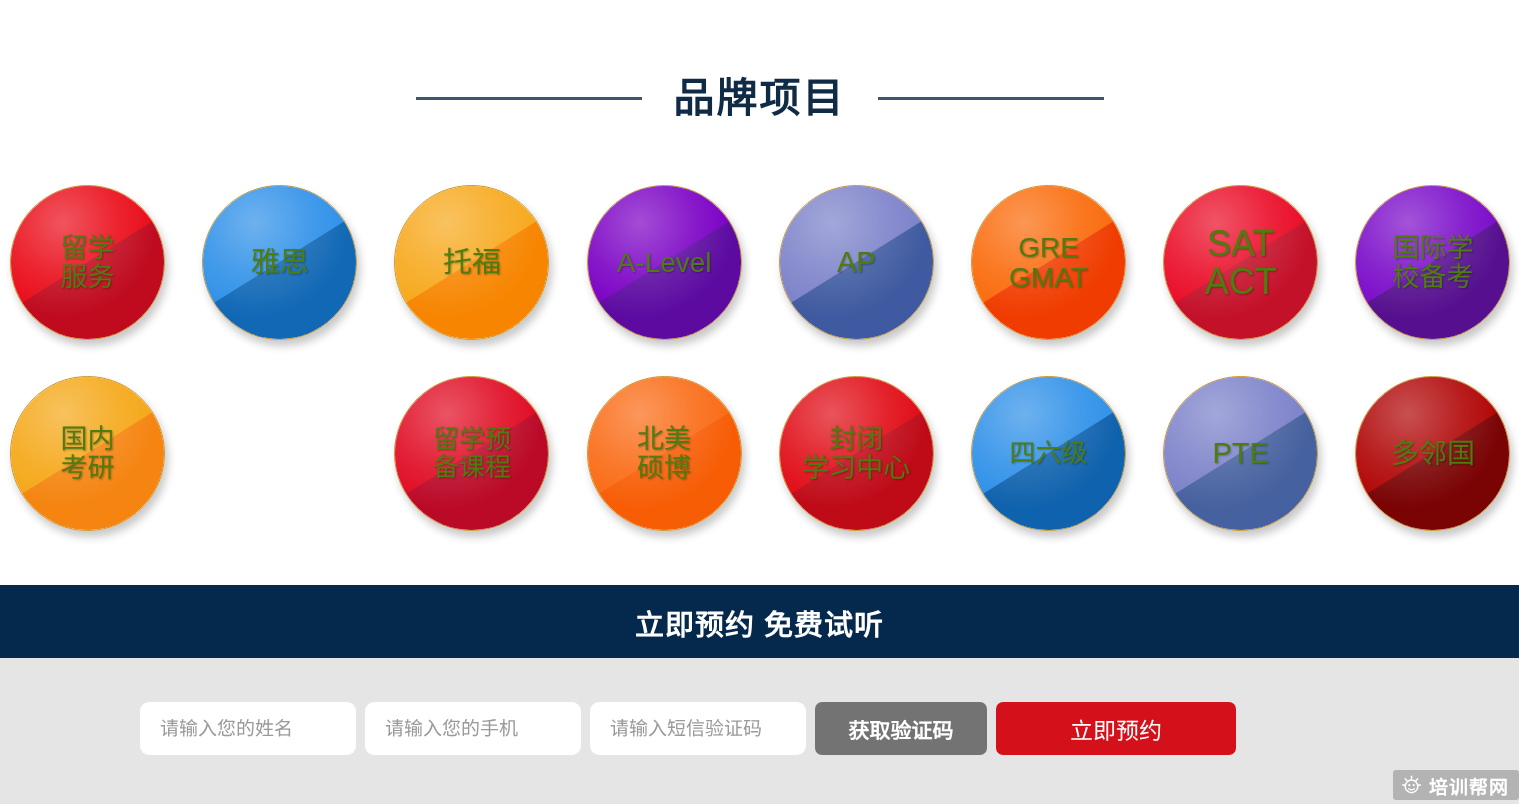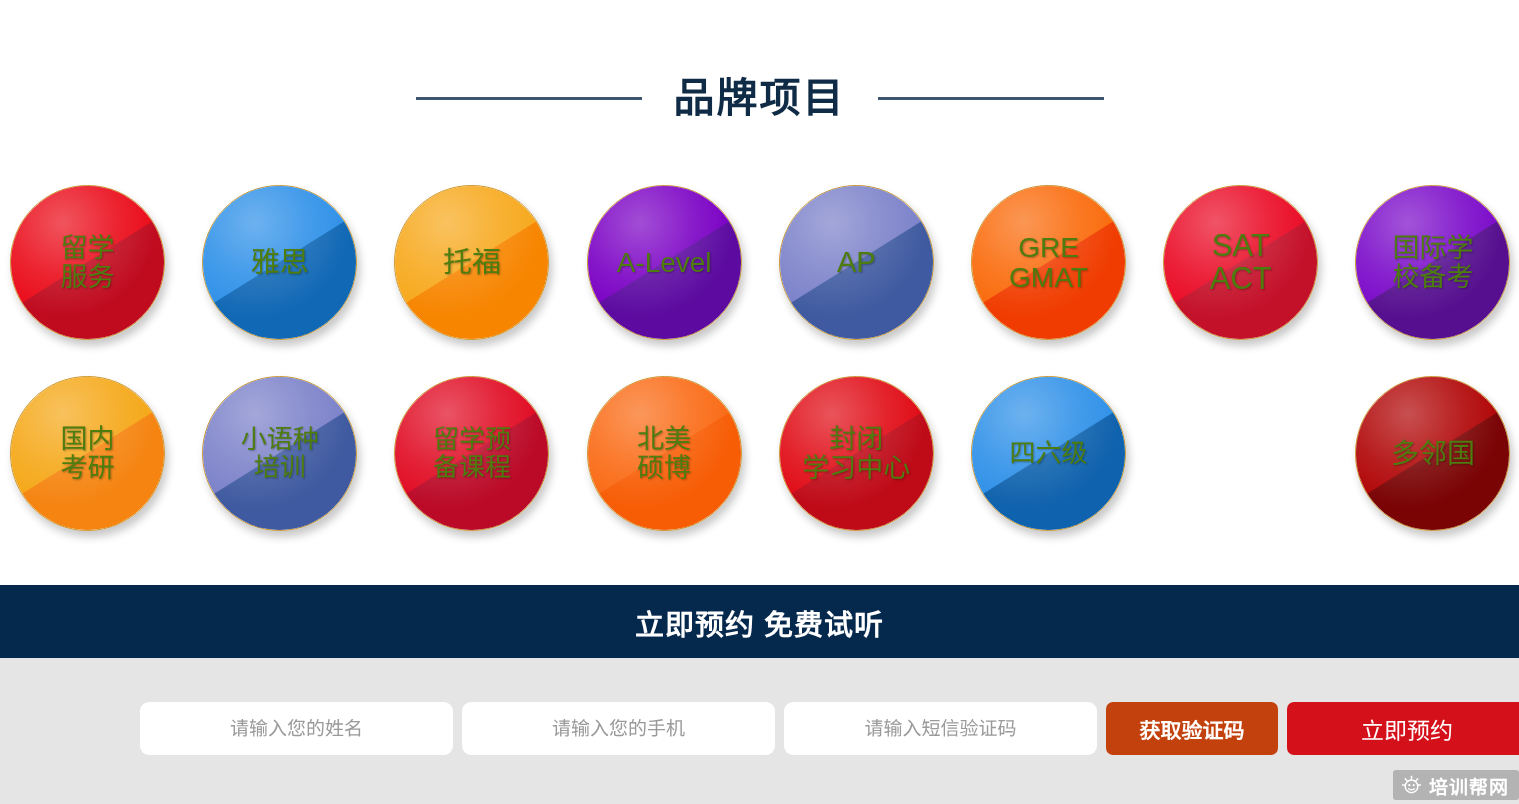--- a/index.html
+++ b/index.html
@@ -128,32 +128,31 @@
   }
   .form-inner {
     position: absolute;
     left: 140px;
     top: 44px;
     display: flex;
     align-items: center;
     gap: 9px;
   }
   .field {
-    width: 313px;
+    width: 216px;
     height: 53px;
     border-radius: 9px;
     border: none;
     background: #ffffff;
     outline: none;
     font-size: 19px;
     color: #555;
     padding: 0 20px;
     box-sizing: border-box;
     font-family: "Liberation Sans", "DejaVu Sans", sans-serif;
-    text-align: center;
   }
   .field::placeholder { color: #9a9a9a; }
   .btn {
     height: 53px;
     border: none;
     border-radius: 7px;
     color: #ffffff;
     font-size: 21px;
     font-weight: bold;
     cursor: pointer;
@@ -230,46 +229,39 @@
       </div>
       <div class="bubble" style="left: 961px;">
         <div class="face" style="background: linear-gradient(148deg, rgb(250, 106, 10) 0%, rgb(250, 106, 10) 49.5%, rgb(240, 60, 0) 50%, rgb(240, 60, 0) 100%);"></div>
         <div class="label" style="font-size: 28px;">
           <span class="ln">GRE</span>
           <span class="ln">GMAT</span>
         </div>
       </div>
       <div class="bubble" style="left: 1153.2px;">
         <div class="face" style="background: linear-gradient(148deg, rgb(234, 10, 37) 0%, rgb(234, 10, 37) 49.5%, rgb(196, 17, 42) 50%, rgb(196, 17, 42) 100%);"></div>
-        <div class="label" style="font-size: 31px;">
+        <div class="label" style="font-size: 36px;">
           <span class="ln">SAT</span>
           <span class="ln">ACT</span>
         </div>
       </div>
       <div class="bubble" style="left: 1345.4px;">
         <div class="face" style="background: linear-gradient(148deg, rgb(122, 10, 201) 0%, rgb(122, 10, 201) 49.5%, rgb(86, 16, 143) 50%, rgb(86, 16, 143) 100%);"></div>
         <div class="label" style="font-size: 27px;">
           <span class="ln">国际学</span>
           <span class="ln">校备考</span>
         </div>
       </div>
     </div>
   <div class="grid-row" id="row2">
       <div class="bubble" style="left: 0px;">
         <div class="face" style="background: linear-gradient(148deg, rgb(245, 167, 22) 0%, rgb(245, 167, 22) 49.5%, rgb(245, 132, 16) 50%, rgb(245, 132, 16) 100%);"></div>
         <div class="label" style="font-size: 27px;">
           <span class="ln">国内</span>
           <span class="ln">考研</span>
-        </div>
-      </div>
-      <div class="bubble" style="left: 192.2px;">
-        <div class="face" style="background: linear-gradient(148deg, rgb(123, 129, 201) 0%, rgb(123, 129, 201) 49.5%, rgb(63, 90, 160) 50%, rgb(63, 90, 160) 100%);"></div>
-        <div class="label" style="font-size: 26px;">
-          <span class="ln">小语种</span>
-          <span class="ln">培训</span>
         </div>
       </div>
       <div class="bubble" style="left: 384.4px;">
         <div class="face" style="background: linear-gradient(148deg, rgb(224, 10, 34) 0%, rgb(224, 10, 34) 49.5%, rgb(187, 10, 40) 50%, rgb(187, 10, 40) 100%);"></div>
         <div class="label" style="font-size: 26px;">
           <span class="ln">留学预</span>
           <span class="ln">备课程</span>
         </div>
       </div>
       <div class="bubble" style="left: 576.6px;">
@@ -285,39 +277,45 @@
           <span class="ln">封闭</span>
           <span class="ln">学习中心</span>
         </div>
       </div>
       <div class="bubble" style="left: 961px;">
         <div class="face" style="background: linear-gradient(148deg, rgb(46, 144, 232) 0%, rgb(46, 144, 232) 49.5%, rgb(15, 98, 173) 50%, rgb(15, 98, 173) 100%);"></div>
         <div class="label" style="font-size: 26px;">
           <span class="ln">四六级</span>
         </div>
       </div>
+      <div class="bubble" style="left: 1153.2px;">
+        <div class="face" style="background: linear-gradient(148deg, rgb(123, 129, 201) 0%, rgb(123, 129, 201) 49.5%, rgb(70, 97, 159) 50%, rgb(70, 97, 159) 100%);"></div>
+        <div class="label" style="font-size: 29px;">
+          <span class="ln">PTE</span>
+        </div>
+      </div>
       <div class="bubble" style="left: 1345.4px;">
         <div class="face" style="background: linear-gradient(148deg, rgb(176, 4, 5) 0%, rgb(176, 4, 5) 49.5%, rgb(122, 3, 4) 50%, rgb(122, 3, 4) 100%);"></div>
         <div class="label" style="font-size: 28px;">
           <span class="ln">多邻国</span>
         </div>
       </div>
     </div>
 </div>
 
 <div class="cta-banner" style="background: rgb(5, 40, 77);">
   <div class="cta-text">立即预约 免费试听</div>
 </div>
 
 <div class="form-strip">
   <div class="form-inner">
     <input class="field" type="text" placeholder="请输入您的姓名" value="" style="">
     <input class="field" type="text" placeholder="请输入您的手机" value="" style="">
     <input class="field" type="text" placeholder="请输入短信验证码" value="" style="">
-    <button class="btn btn-code" style="background: #c2410c;">获取验证码</button>
+    <button class="btn btn-code" style="background: #737373;">获取验证码</button>
     <button class="btn btn-submit" style="background: rgb(212, 16, 26);">立即预约</button>
   </div>
 </div>
 
 <div class="watermark" style="background: rgb(179, 179, 179);">
   <span class="wm-icon">
     <svg viewBox="0 0 24 24" width="21" height="21" aria-hidden="true">
       <g stroke="#ffffff" stroke-width="1.6" stroke-linecap="round" fill="none">
         <line x1="12" y1="1.5" x2="12" y2="4.6"></line>
         <line x1="4.8" y1="4.3" x2="6.9" y2="6.6"></line>

